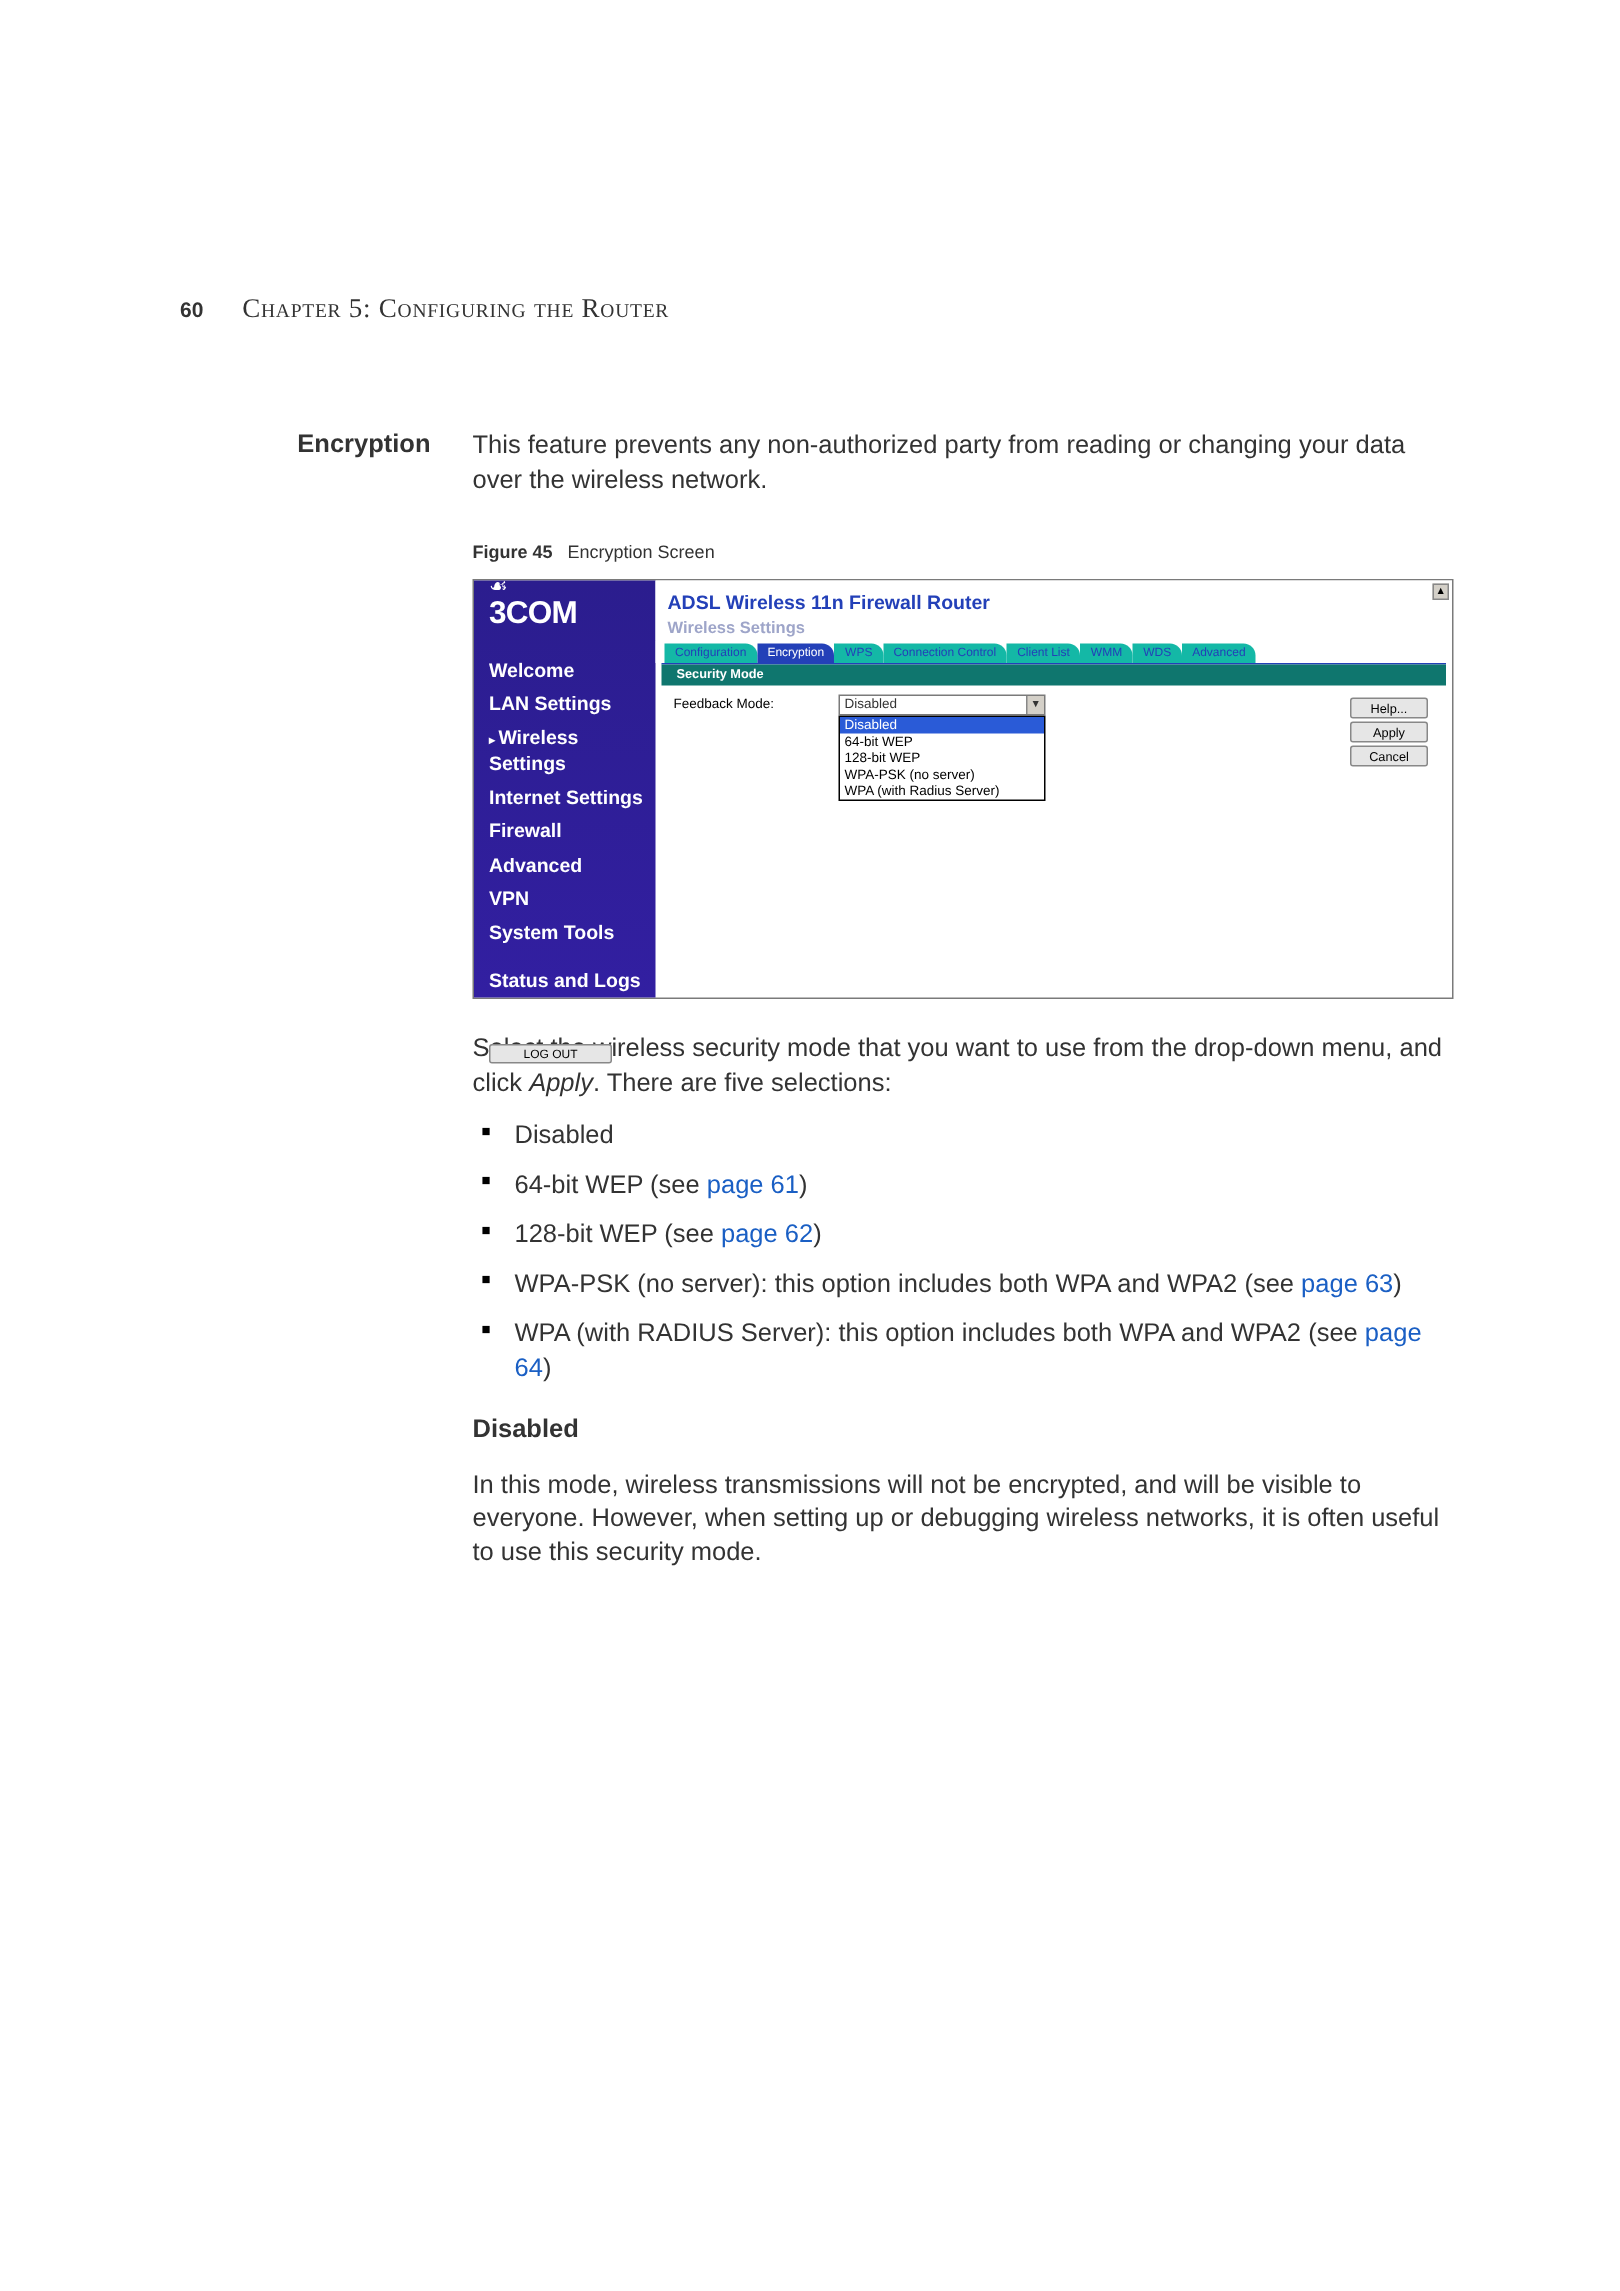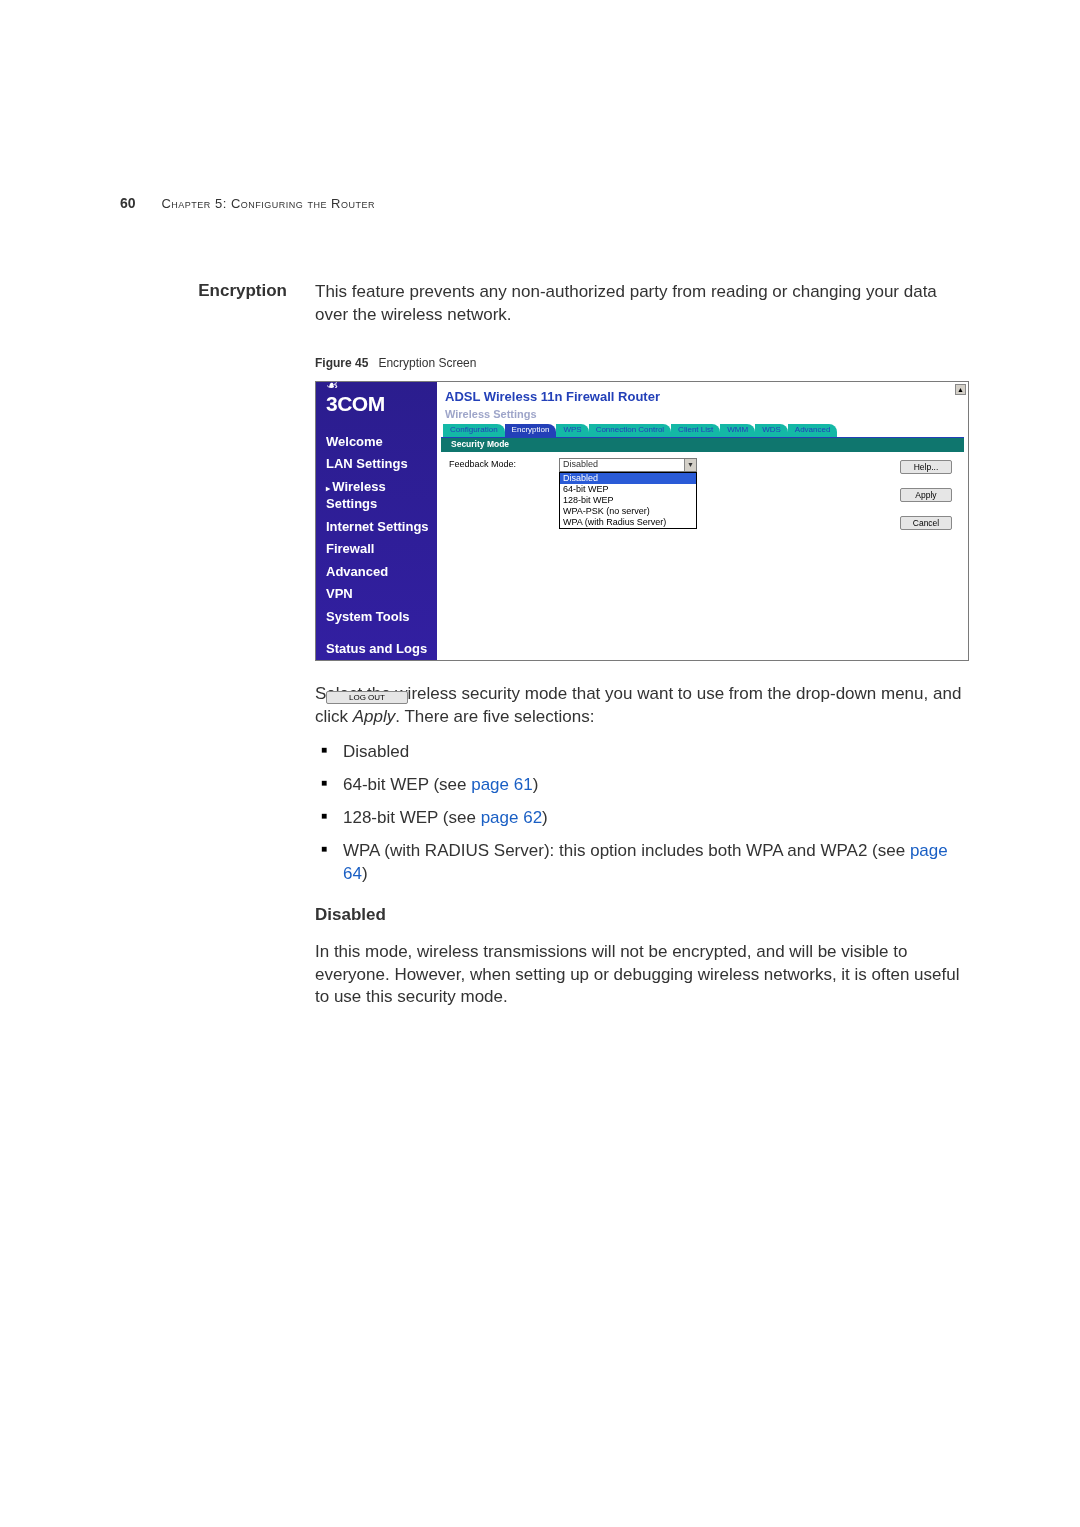--- a/index.html
+++ b/index.html
@@ -18,21 +18,22 @@
       color: #333;
       margin-bottom: 70px;
     }
     .page-num {
       font-weight: bold;
       margin-right: 22px;
     }
     .chapter-text {
       font-variant: small-caps;
       letter-spacing: 0.5px;
-      font-size: 13px;
+      font-size: 18px;
+      font-family: Liberation Serif, serif;
     }
     .content-row {
       display: flex;
       align-items: flex-start;
     }
     .left-col {
       width: 195px;
       flex-shrink: 0;
       text-align: right;
       padding-right: 28px;
@@ -255,21 +256,21 @@
     .rs-option.selected {
       background: #2a5bd7;
       color: #fff;
     }
     .rs-btns {
       position: absolute;
       right: 12px;
       top: 22px;
       display: flex;
       flex-direction: column;
-      gap: 14px;
+      gap: 2px;
     }
     .rs-btn {
       width: 52px;
       background: #e6e6e6;
       border: 1px solid #888;
       border-radius: 2px;
       font-size: 8.5px;
       padding: 1px 0;
       text-align: center;
       color: #000;
@@ -396,20 +397,21 @@
       </div>
 
       <div class="after-figure">
         <p>
           <span>Select the wireless security mode that you want to use from the drop-down menu, and click </span><i>Apply</i><span>. There are five selections:</span>
         </p>
         <ul class="bullet-list">
           <li><span>Disabled</span></li>
           <li><span>64-bit WEP (see </span><span class="link">page 61</span><span>)</span></li>
           <li><span>128-bit WEP (see </span><span class="link">page 62</span><span>)</span></li>
+          <li><span>WPA-PSK (no server): this option includes both WPA and WPA2 (see </span><span class="link">page 63</span><span>)</span></li>
           <li><span>WPA (with RADIUS Server): this option includes both WPA and WPA2 (see </span><span class="link">page 64</span><span>)</span></li>
         </ul>
 
         <div class="subsection-h">Disabled</div>
         <p>In this mode, wireless transmissions will not be encrypted, and will be visible to everyone. However, when setting up or debugging wireless networks, it is often useful to use this security mode.</p>
       </div>
     </div>
   </div>
 </div>
 

